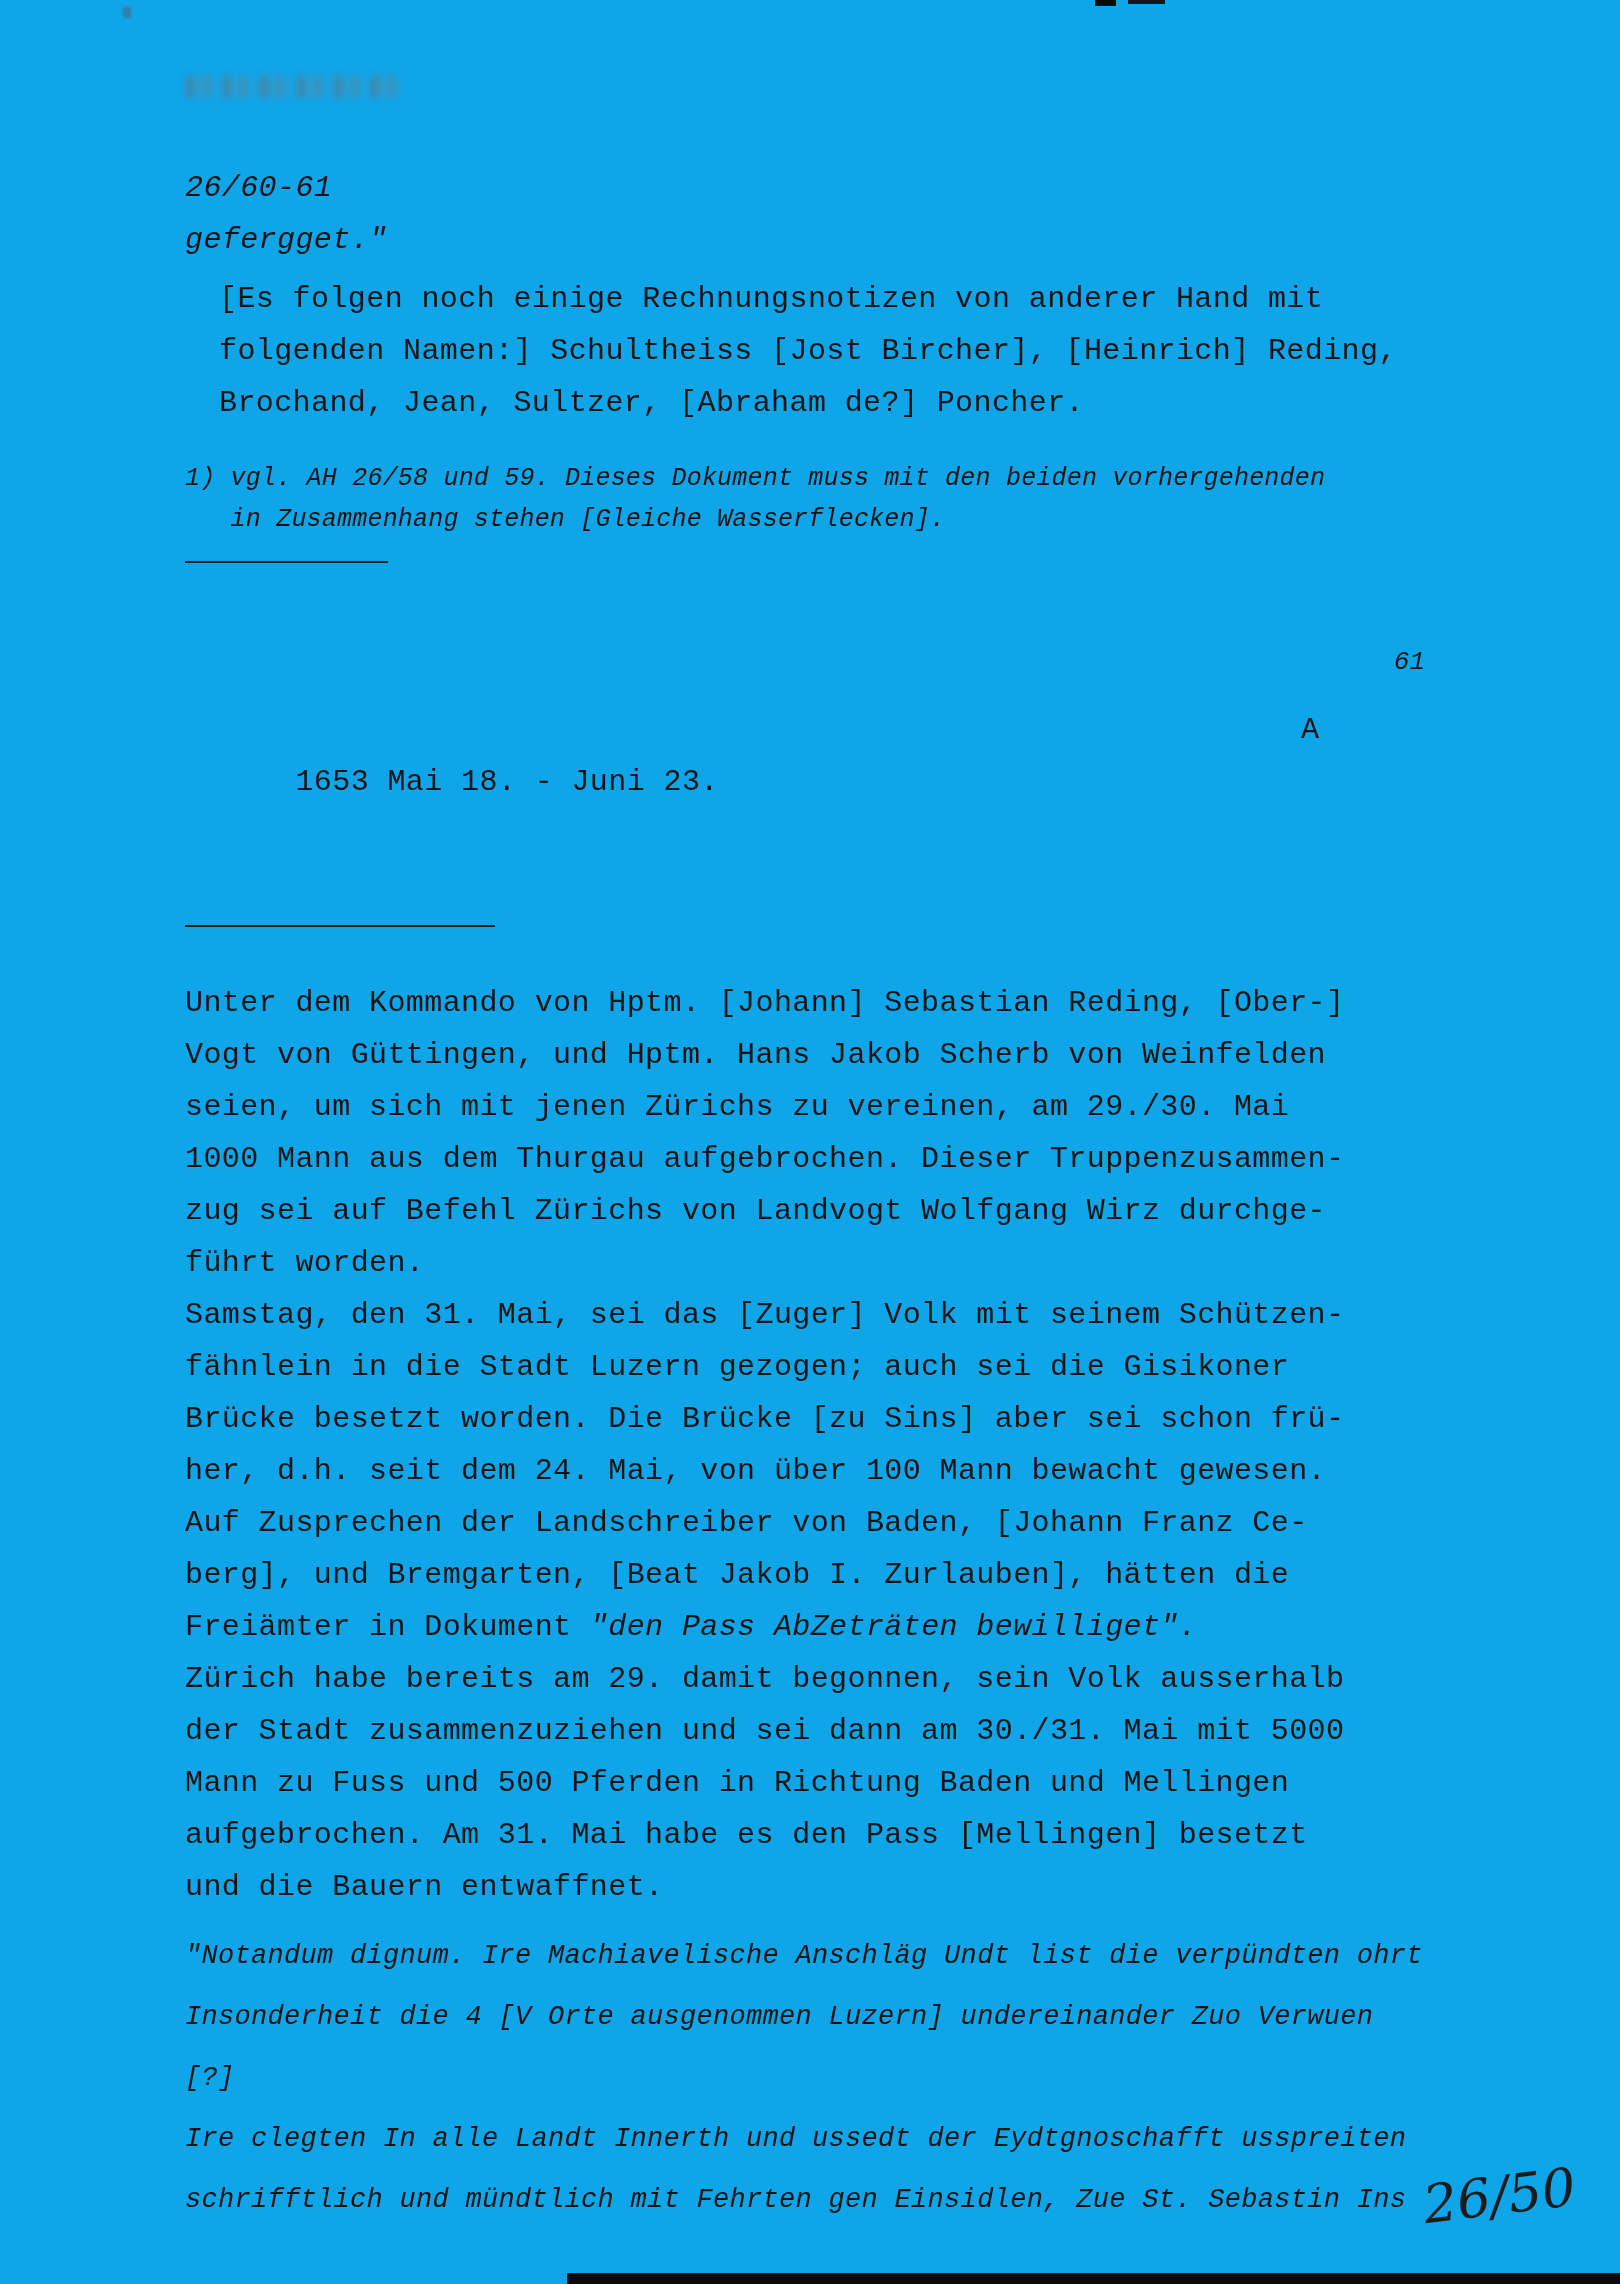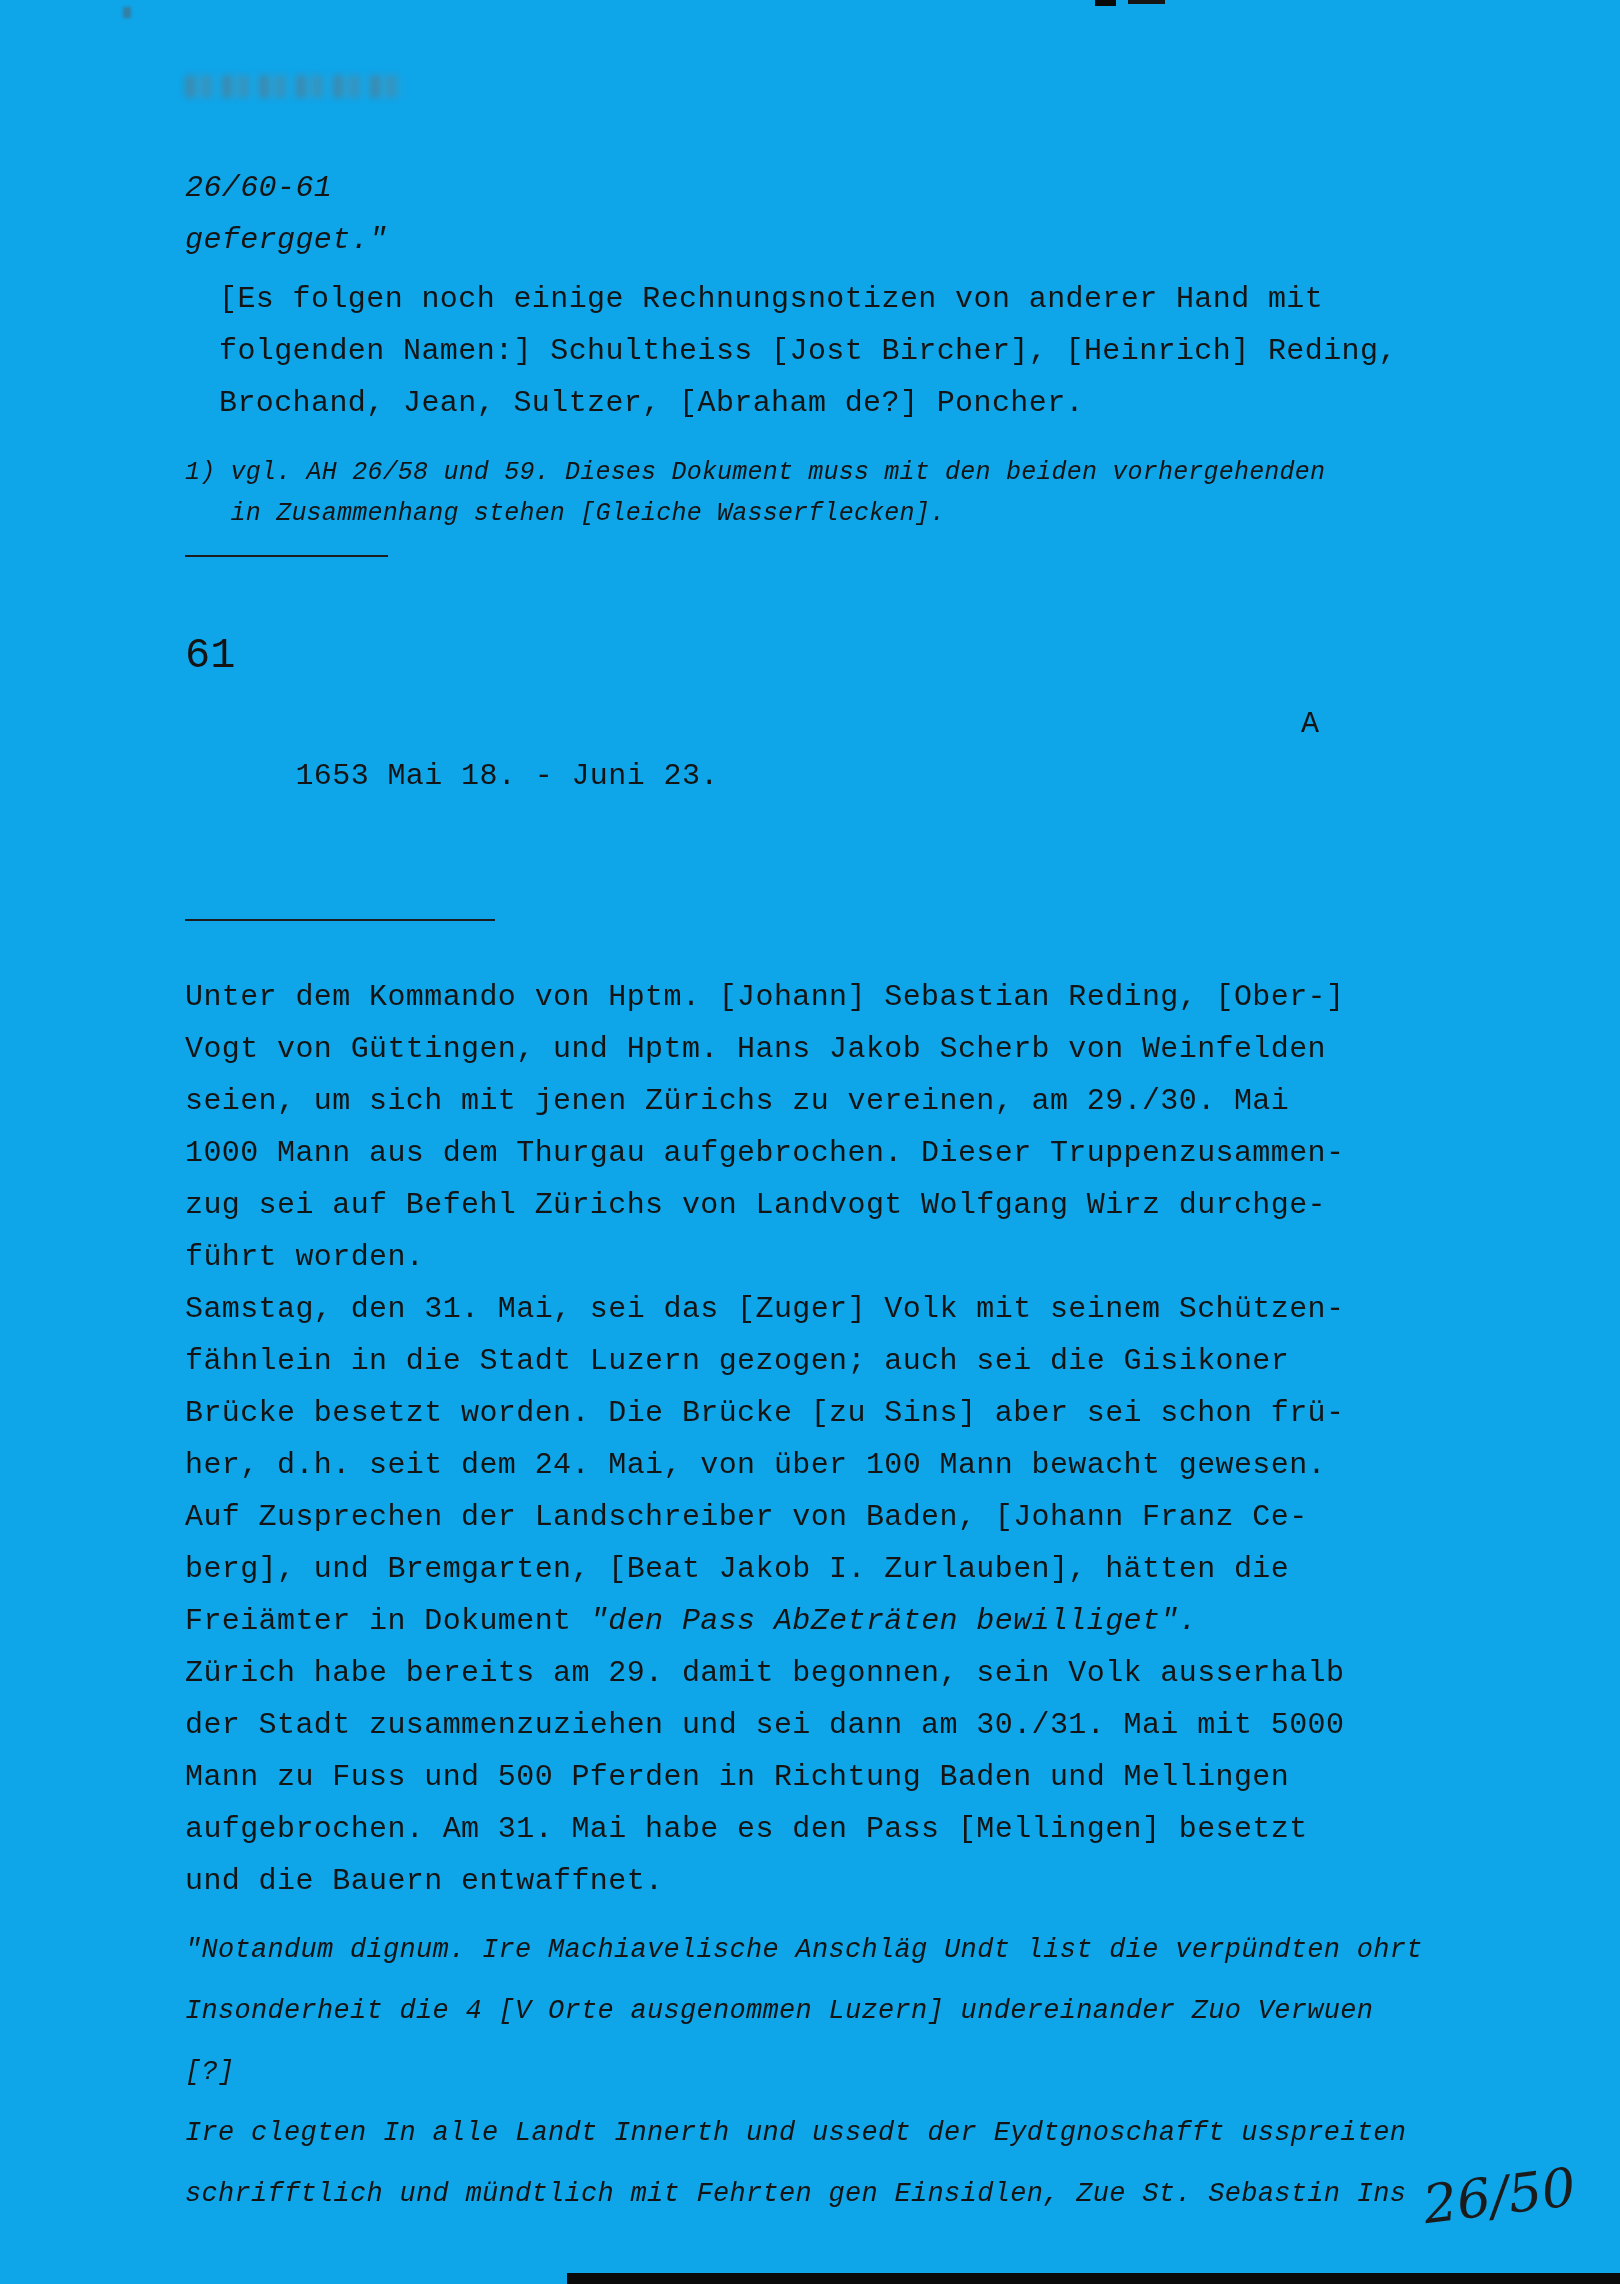--- a/index.html
+++ b/index.html
@@ -46,23 +46,24 @@
     line-height: 61px;
     font-style: italic;
     white-space: pre-wrap;
     letter-spacing: 0.3px;
   }
   .rule {
     background: #1d1d1d;
     height: 2.4px;
   }
   .entry-number {
-    text-align: left;
-    font-size: 42px;
+    text-align: right;
+    font-size: 26px;
     line-height: 52px;
+    font-style: italic;
   }
   .date-row {
     position: relative;
   }
   .marginal-letter {
     position: absolute;
     left: 1116px;
     top: 0;
   }
   .smudge {
@@ -117,21 +118,21 @@
     position: absolute;
     left: 123px;
     top: 6.5px;
     width: 8px;
     height: 11.3px;
     background: rgba(90,90,95,0.5);
     filter: blur(1.6px);
   }
   .m-ref        { margin-top: 162px; }
   .m-notes      { margin-top: 6.5px; margin-left: 34px; }
-  .m-footnote   { margin-top: 23px; }
+  .m-footnote   { margin-top: 29px; }
   .m-rule1      { margin-top: 21px; width: 203px; }
   .m-archive    { margin-top: 26px; }
   .m-entrynum   { margin-top: 73px; }
   .m-date       { margin-top: 16px; }
   .m-rule2      { margin-top: 13px; width: 310px; }
   .m-bodystart  { margin-top: 50px; }
   .m-quote      { margin-top: 13px; }
 </style>
 </head>
 <body>

